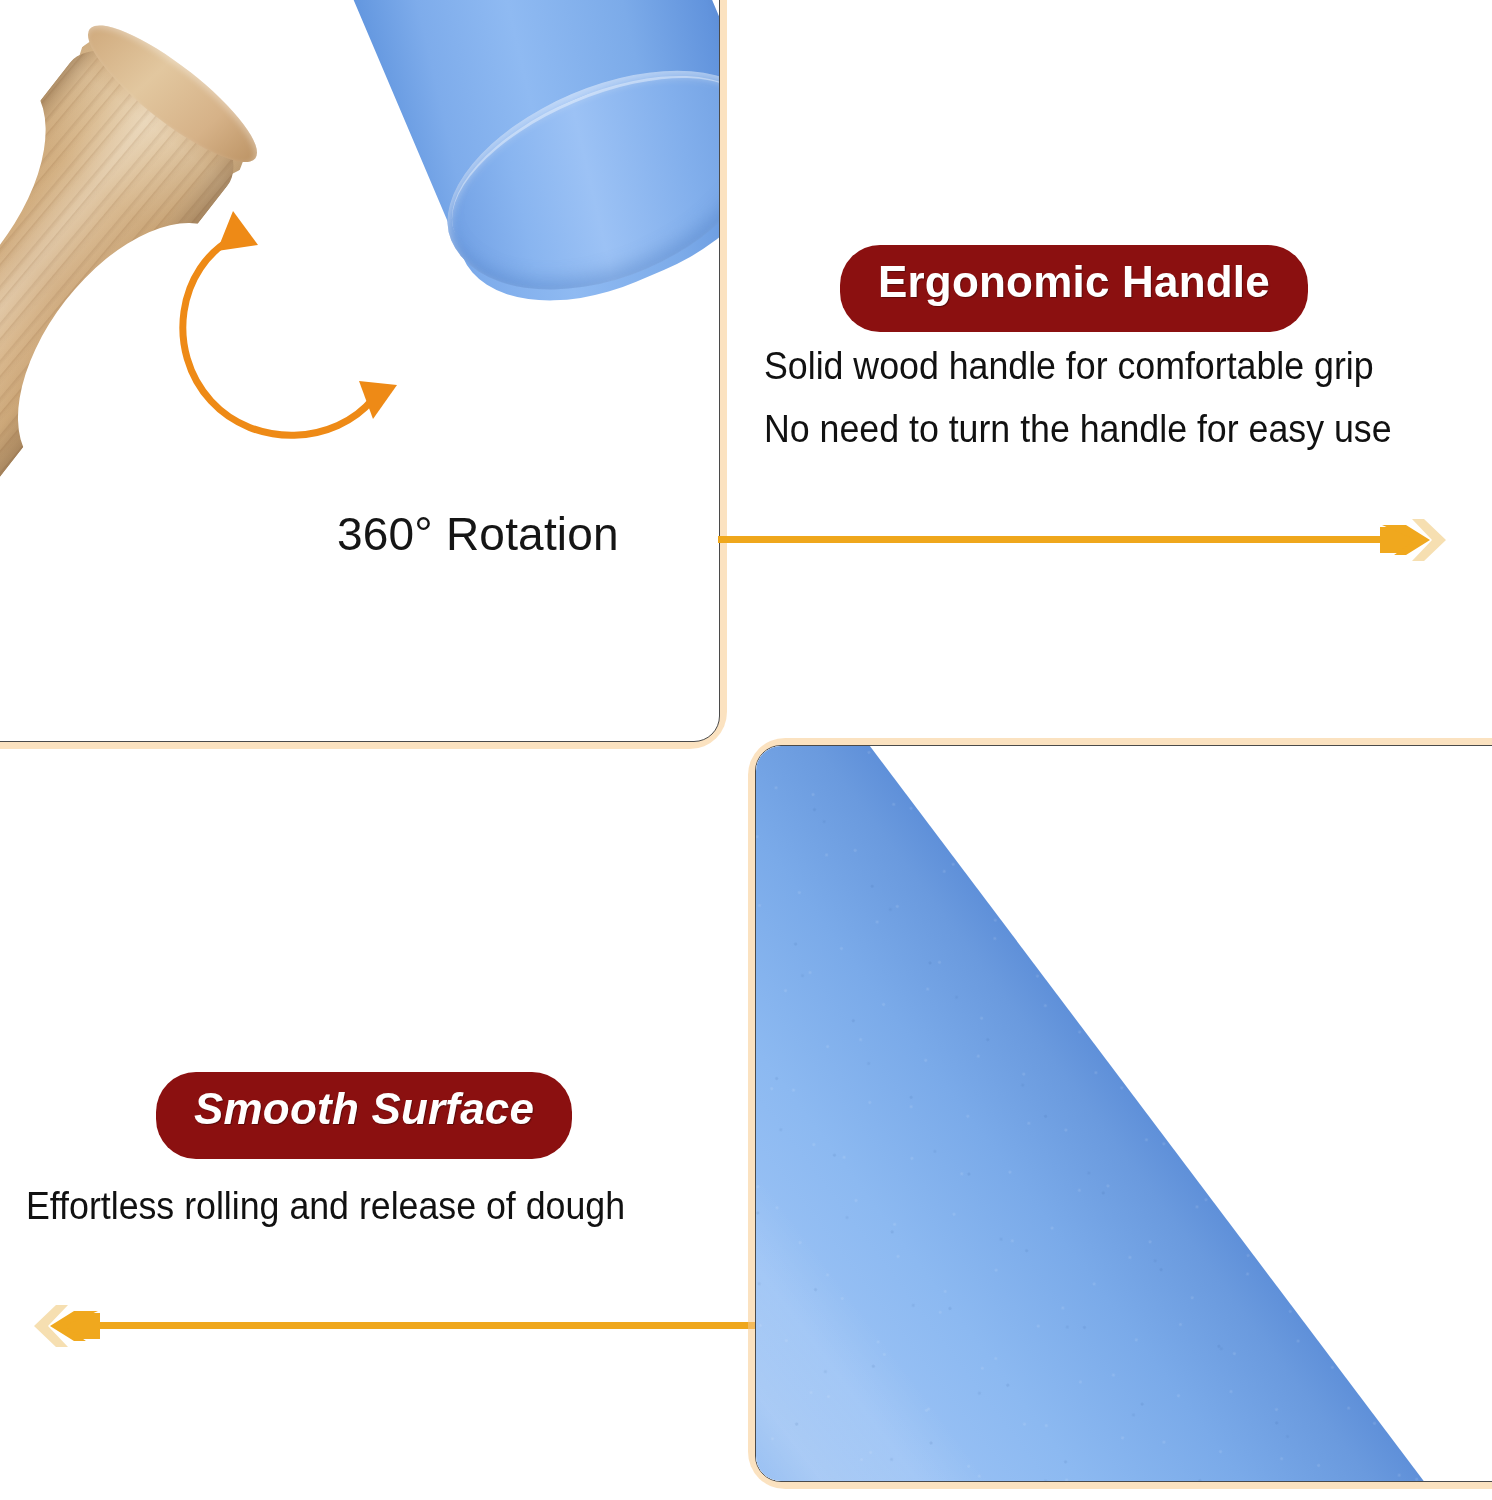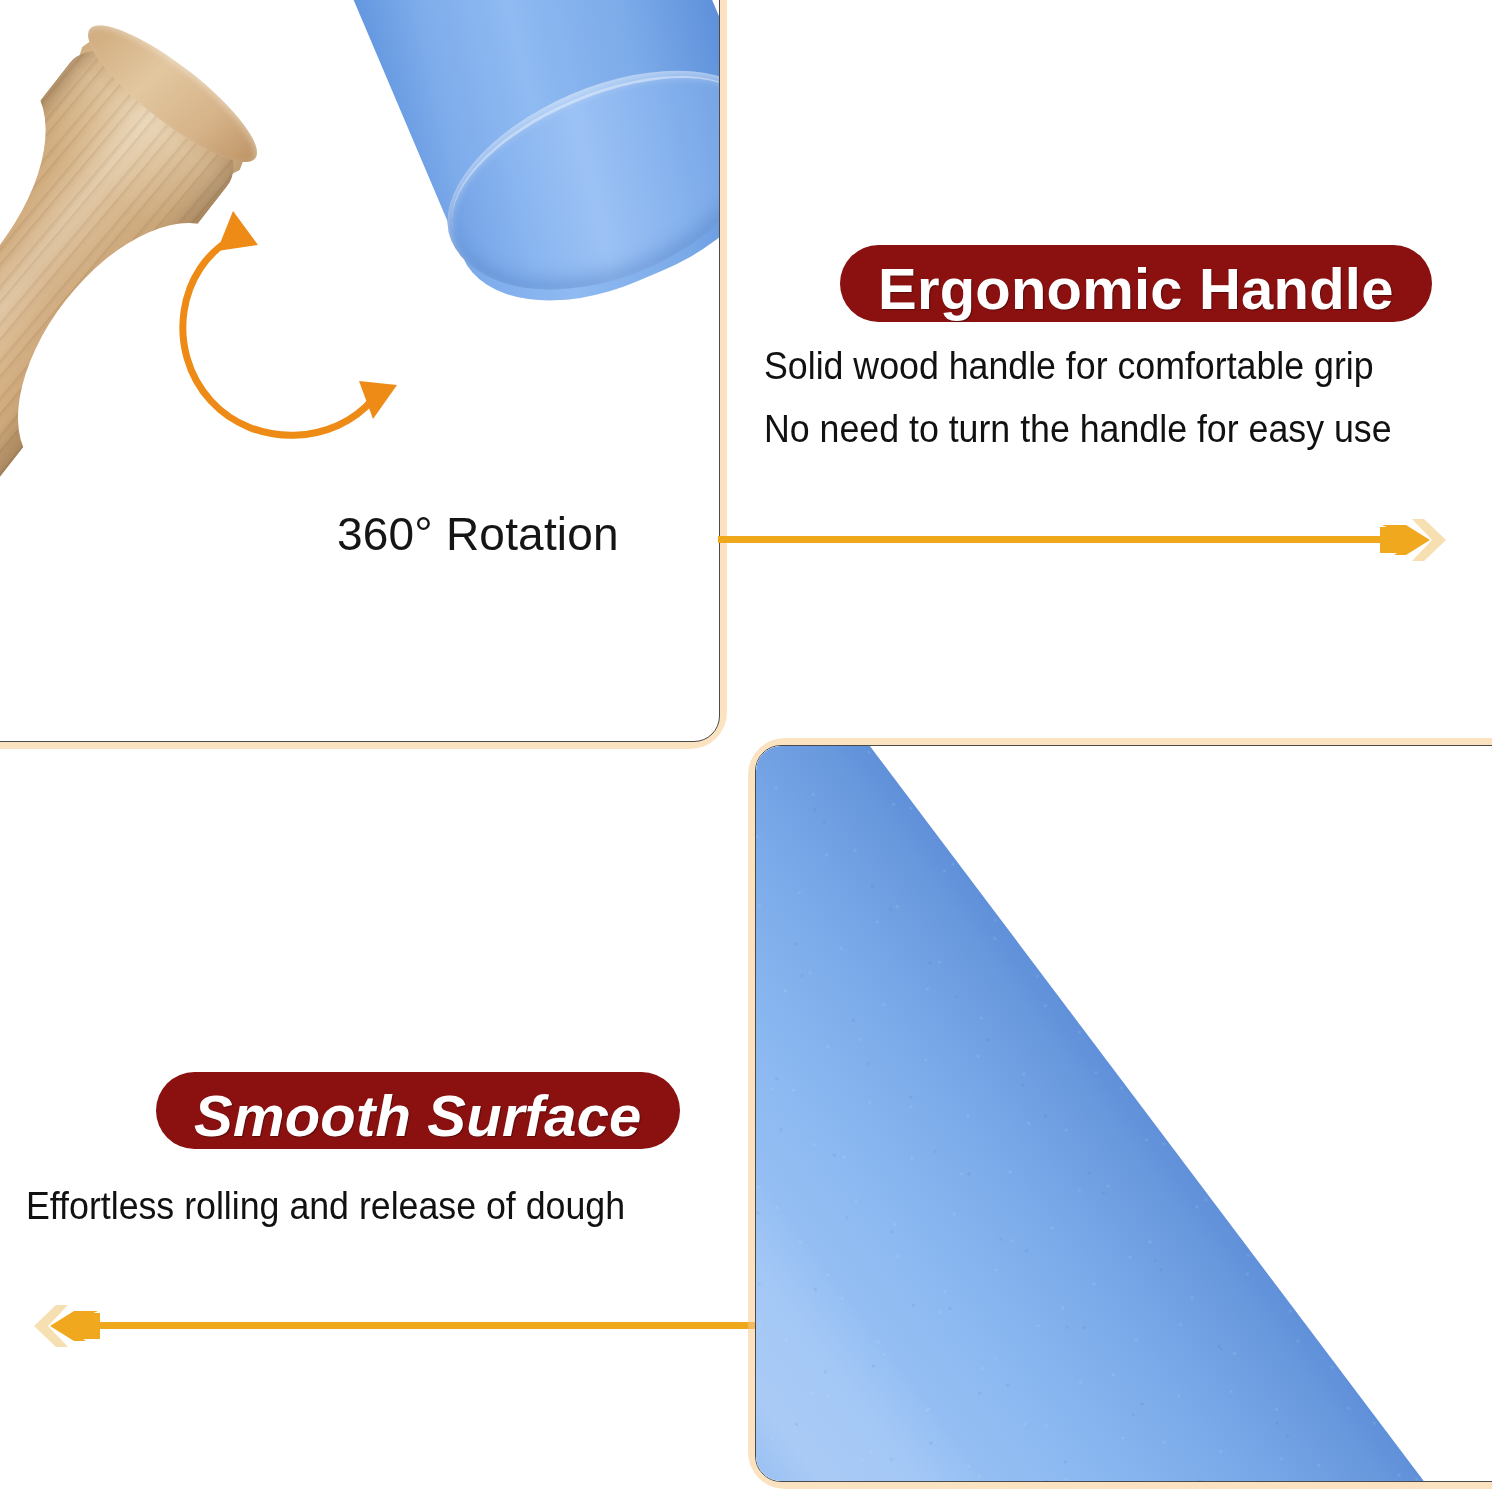--- a/index.html
+++ b/index.html
@@ -296,23 +296,23 @@
       radial-gradient(circle at 80% 80%, rgba(40,80,140,.4) 0 1px, transparent 2px);
     background-size: 70px 70px, 96px 96px, 84px 84px, 110px 110px;
   }
 
   
   .badge {
     position: absolute;
     display: inline-block;
     color: #ffffff;
     font-weight: bold;
-    font-size: 58px;
+    font-size: 44px;
     line-height: 1;
-    padding: 15px 38px 4px 38px;
+    padding: 15px 38px 28px 38px;
     border-radius: 40px;
     letter-spacing: .2px;
     white-space: nowrap;
     text-shadow: 1px 1px 1px rgba(0,0,0,.35);
   }
   #badge-ergonomic {
     left: 840px;
     top: 245px;
     background: #8B1010;
   }

